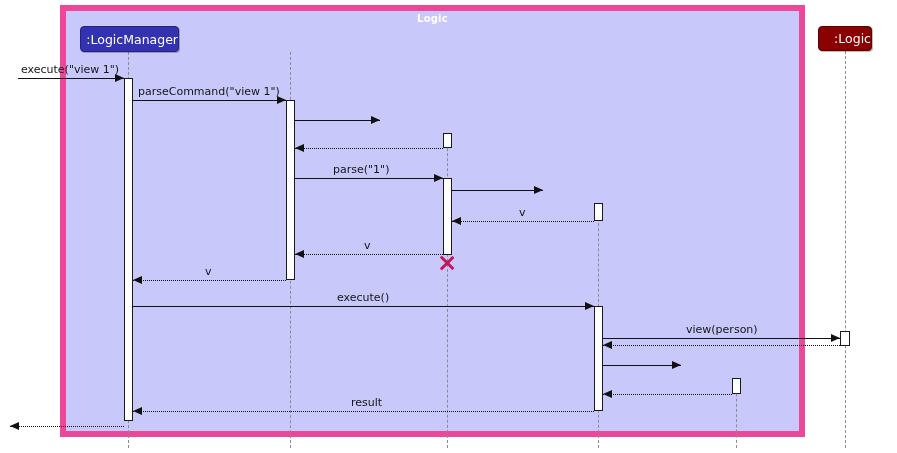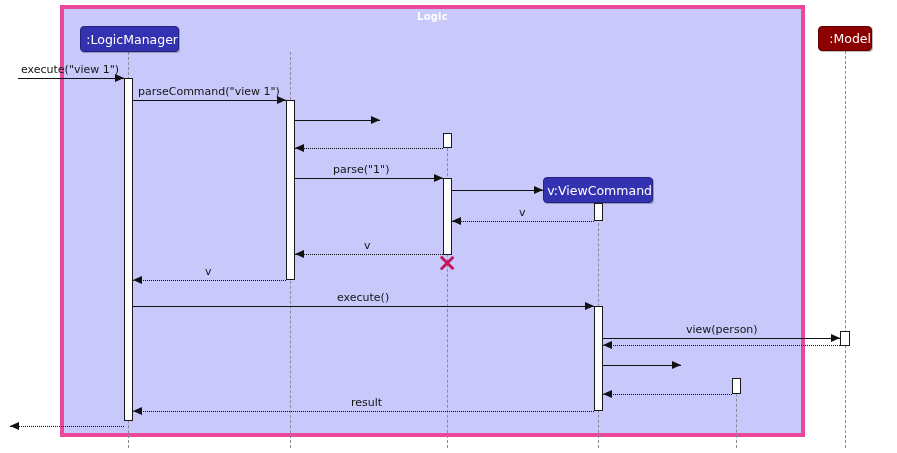--- a/index.html
+++ b/index.html
@@ -5,21 +5,21 @@
   html,body{margin:0;padding:0;}
   body{
     width:897px;height:453px;
     background:#ffffff;
     font-family:"DejaVu Sans","Liberation Sans",sans-serif;
     overflow:hidden;
   }
   #stage{position:relative;width:897px;height:453px;}
 
   
-  .pkg{position:absolute;box-sizing:border-box;border:4px solid #ec4899;}
+  .pkg{position:absolute;box-sizing:border-box;border:6px solid #ec4899;}
   .pkg-label{
     position:absolute;top:2px;right:6px;
     font-size:10px;font-weight:bold;color:#ffffff;
     letter-spacing:.2px;white-space:nowrap;
   }
   .pkg-label.center{left:0;right:0;text-align:center;}
 
   
   .lifeline{
     position:absolute;width:0;
@@ -78,25 +78,22 @@
     </div>
     <div class="lifeline" style="left: 128px; top: 52px; height: 396px;"></div>
     <div class="lifeline" style="left: 290px; top: 52px; height: 396px;"></div>
     <div class="lifeline" style="left: 447px; top: 133px; height: 315px;"></div>
     <div class="lifeline" style="left: 598px; top: 203px; height: 245px;"></div>
     <div class="lifeline" style="left: 736px; top: 378px; height: 70px;"></div>
     <div class="lifeline" style="left: 845px; top: 51px; height: 397px;"></div>
     <div class="participant p-logic" style="left: 80px; top: 26px; width: 99px; height: 26px;">
       <span>:LogicManager</span>
     </div>
-    <div class="participant p-logic" style="left: 543px; top: 177px; width: 110px; height: 26px;">
-      <span>v:ViewCommand</span>
-    </div>
     <div class="participant p-model" style="left: 818px; top: 26px; width: 54px; height: 25px;">
-      <span>:Model</span>
+      <span>:Logic</span>
     </div>
     <div class="activation" style="left: 124px; top: 78px; width: 9px; height: 343px;"></div>
     <div class="activation" style="left: 286px; top: 100px; width: 9px; height: 180px;"></div>
     <div class="activation" style="left: 443px; top: 133px; width: 9px; height: 15px;"></div>
     <div class="activation" style="left: 443px; top: 178px; width: 9px; height: 77px;"></div>
     <div class="activation" style="left: 594px; top: 203px; width: 9px; height: 18px;"></div>
     <div class="activation" style="left: 594px; top: 306px; width: 9px; height: 105px;"></div>
     <div class="activation" style="left: 732px; top: 378px; width: 9px; height: 16px;"></div>
     <div class="activation" style="left: 840px; top: 331px; width: 10px; height: 15px;"></div>
     <div class="msg msg-solid" style="left: 18px; top: 78px; width: 106px;"></div>

